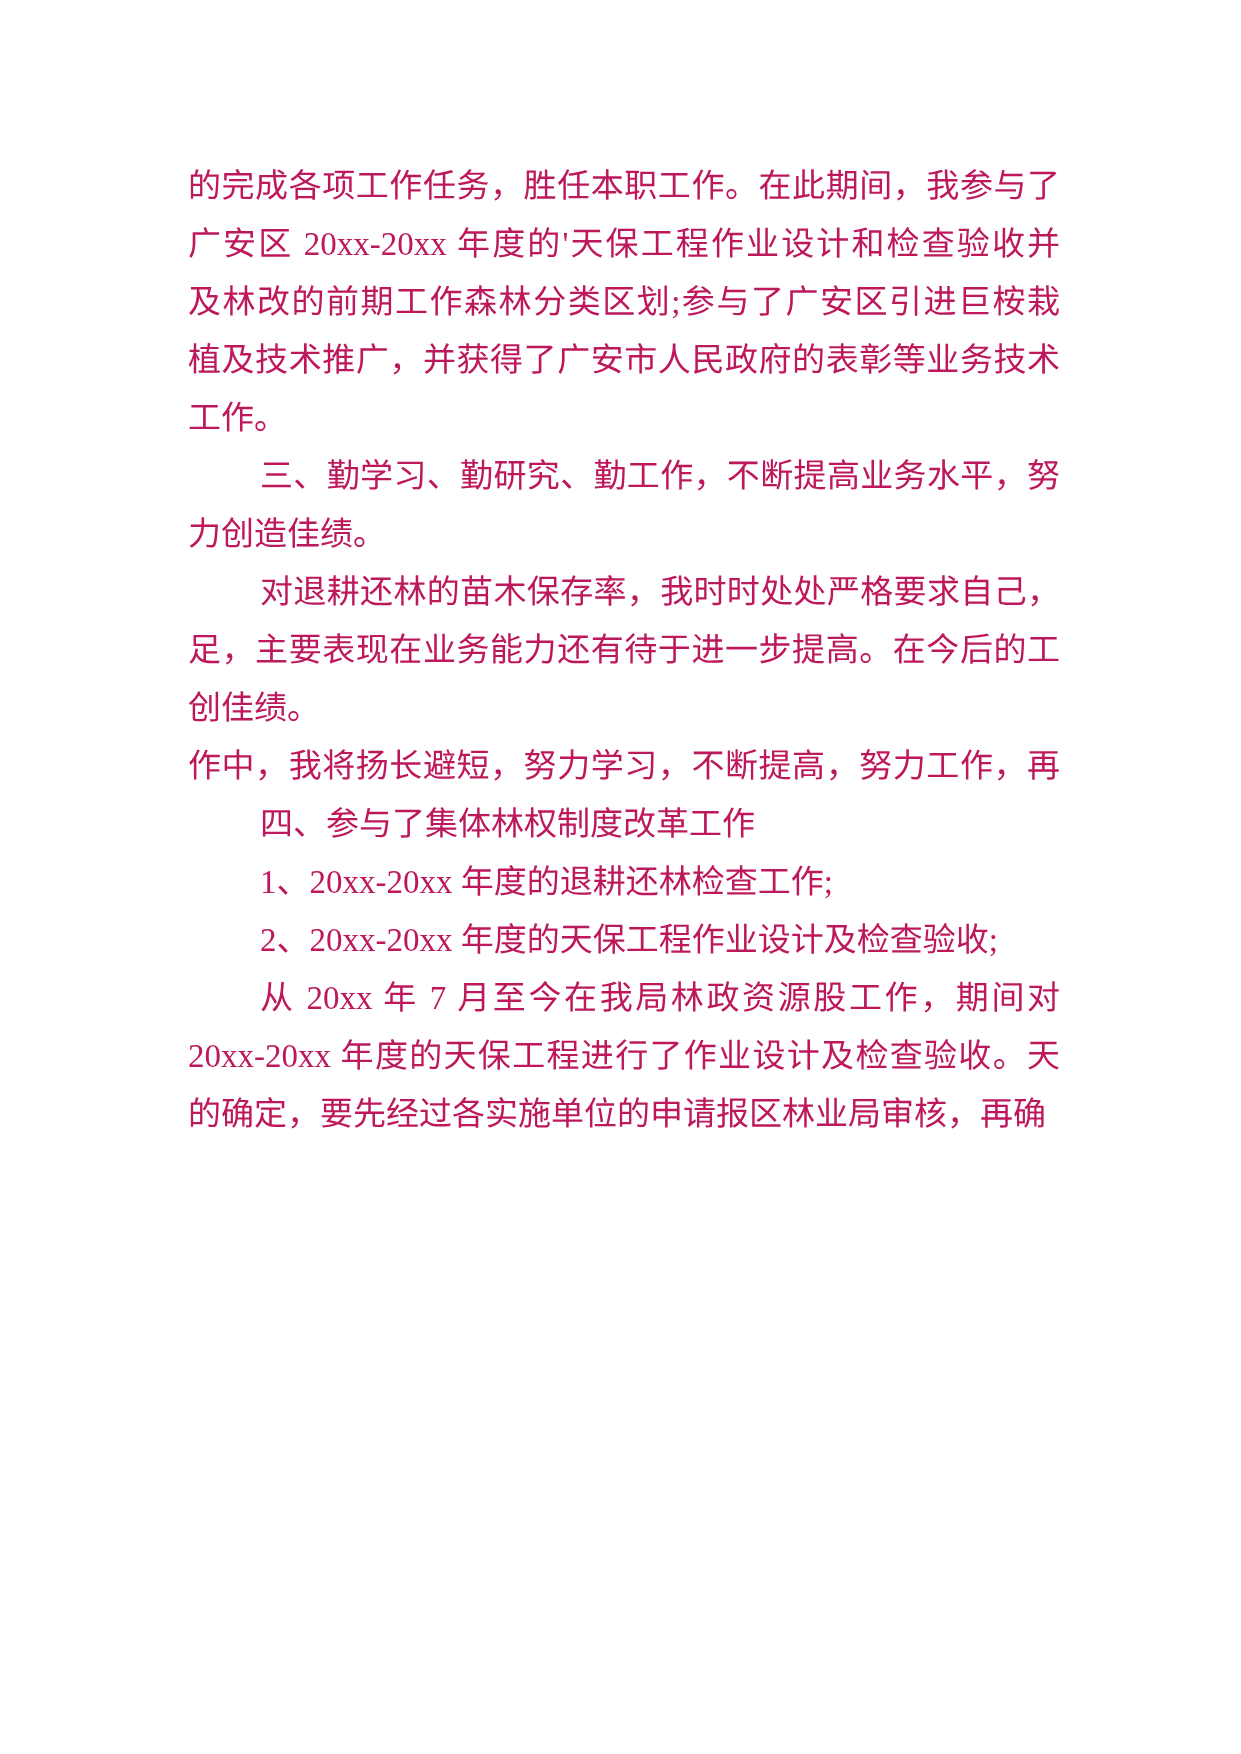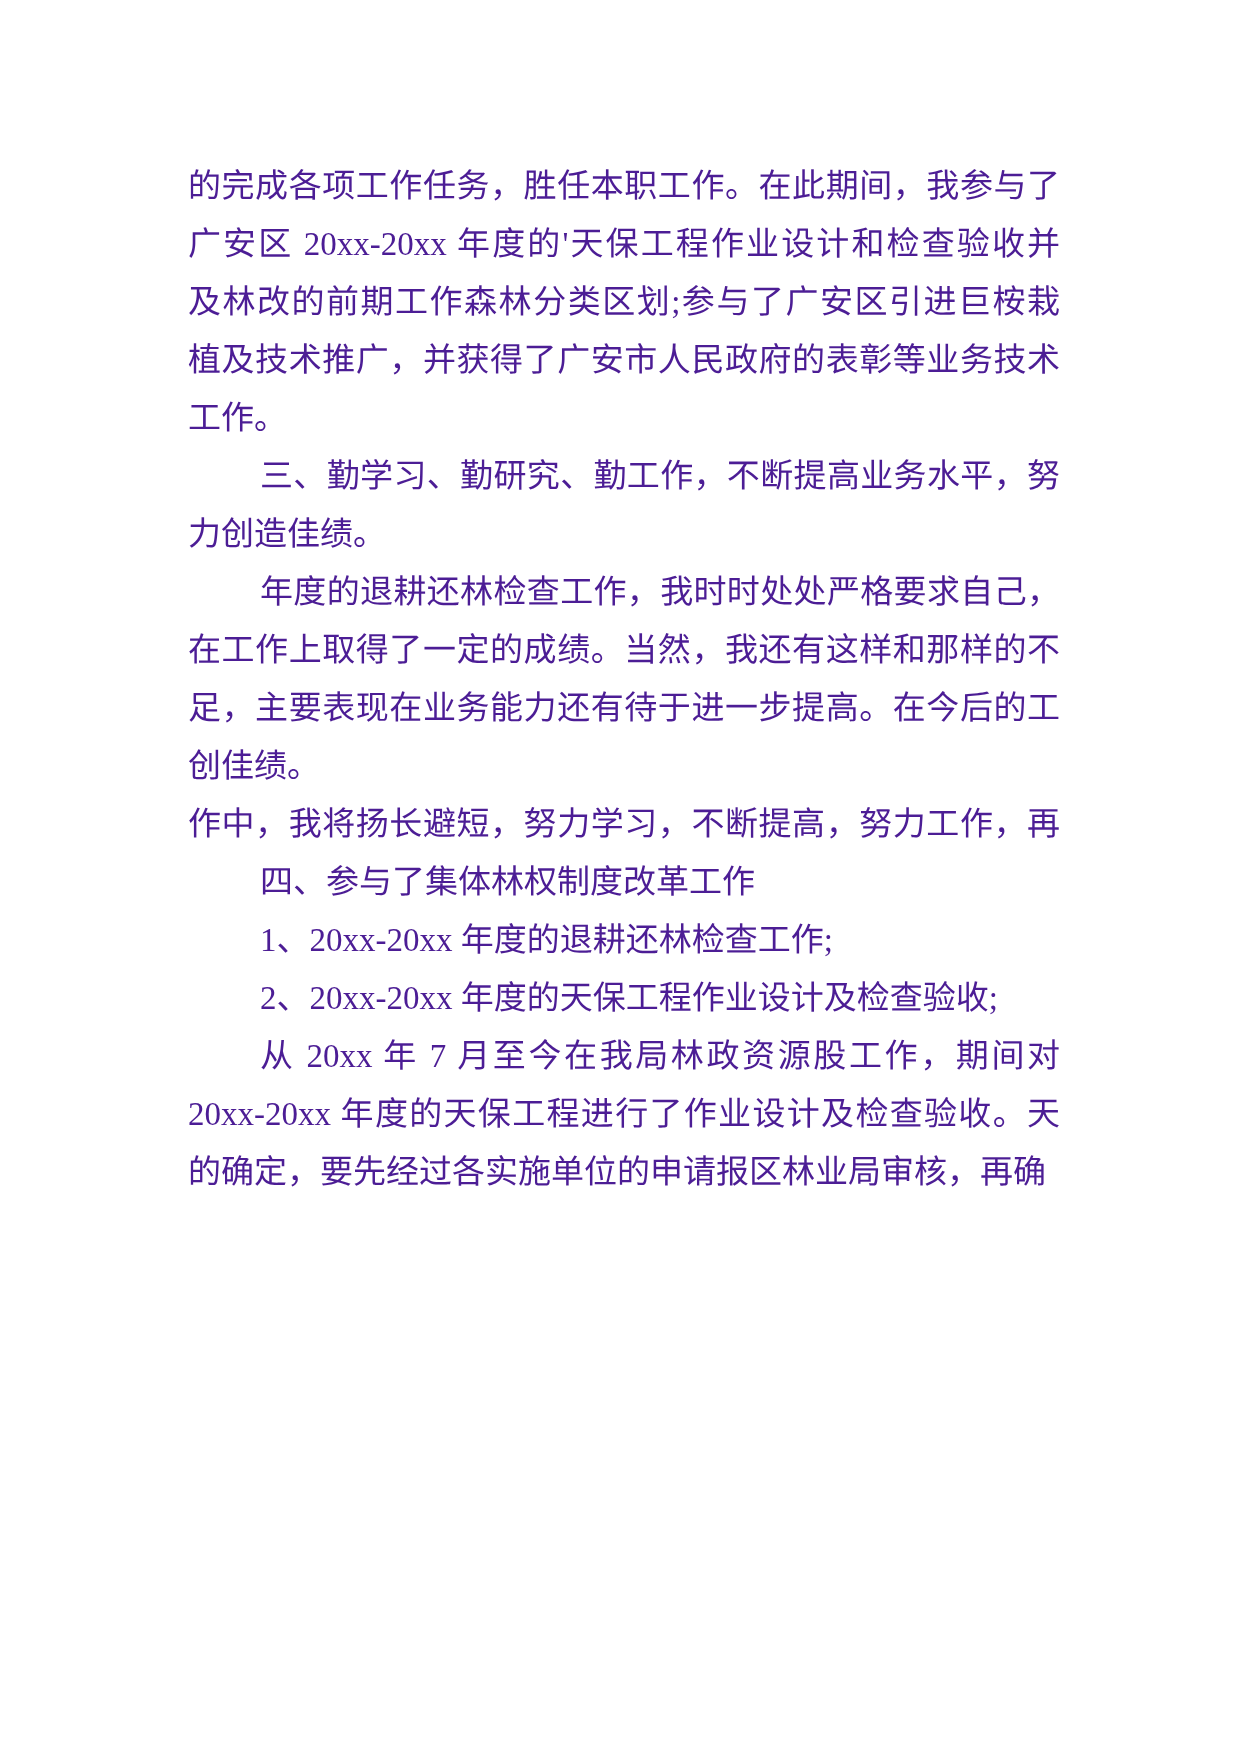--- a/index.html
+++ b/index.html
@@ -12,21 +12,21 @@
     width: 1241px;
     height: 1754px;
     background: #ffffff;
     overflow: hidden;
   }
   .doc-body {
     position: absolute;
     left: 188px;
     top: 157px;
     width: 872px;
-    color: #4c1d95;
+    color: #be185d;
     font-family: "Liberation Serif", "DejaVu Serif", serif;
     font-size: 33px;
     font-weight: 400;
   }
   .paragraph {
     margin: 0;
     padding: 0;
   }
   .line {
     height: 58px;
@@ -54,22 +54,21 @@
         <div class="line stretch">广安区 20xx-20xx 年度的'天保工程作业设计和检查验收并</div>
         <div class="line stretch">及林改的前期工作森林分类区划;参与了广安区引进巨桉栽</div>
         <div class="line stretch">植及技术推广，并获得了广安市人民政府的表彰等业务技术</div>
         <div class="line">工作。</div>
       </div>
       <div class="paragraph">
         <div class="line indent stretch">三、勤学习、勤研究、勤工作，不断提高业务水平，努</div>
         <div class="line">力创造佳绩。</div>
       </div>
       <div class="paragraph">
-        <div class="line indent stretch">年度的退耕还林检查工作，我时时处处严格要求自己，</div>
-        <div class="line stretch">在工作上取得了一定的成绩。当然，我还有这样和那样的不</div>
+        <div class="line indent stretch">对退耕还林的苗木保存率，我时时处处严格要求自己，</div>
         <div class="line stretch">足，主要表现在业务能力还有待于进一步提高。在今后的工</div>
         <div class="line">创佳绩。</div>
         <div class="line stretch">作中，我将扬长避短，努力学习，不断提高，努力工作，再</div>
       </div>
       <div class="paragraph">
         <div class="line indent">四、参与了集体林权制度改革工作</div>
       </div>
       <div class="paragraph">
         <div class="line indent">1、20xx-20xx 年度的退耕还林检查工作;</div>
       </div>

